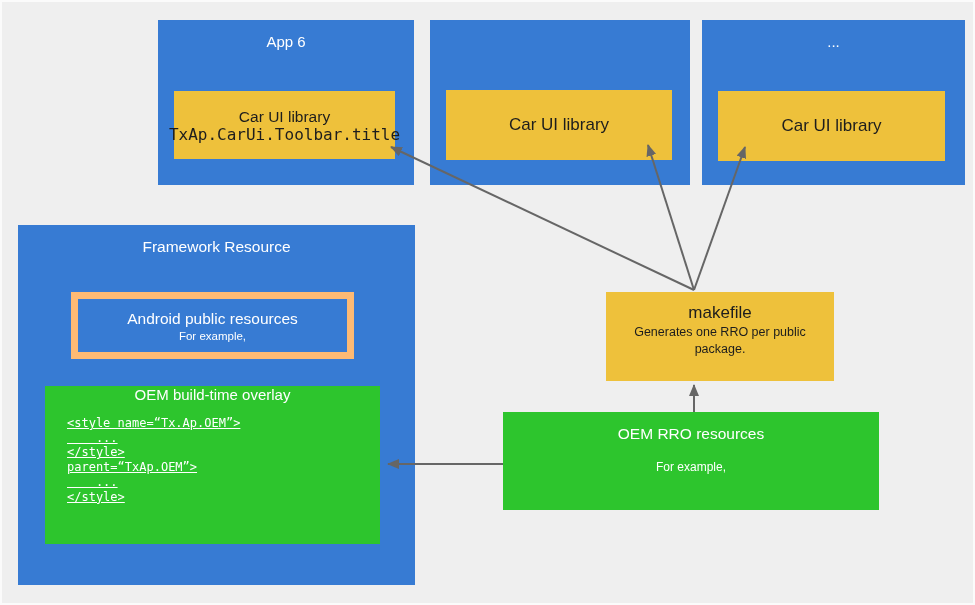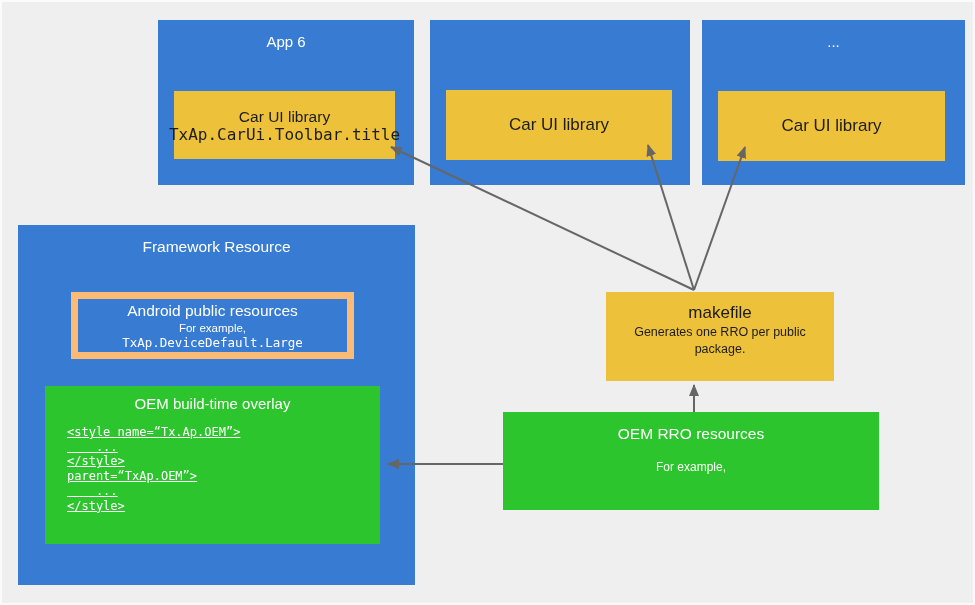--- a/index.html
+++ b/index.html
@@ -47,21 +47,21 @@
     left: 53px; top: 67px; width: 283px; height: 67px;
     border: 7px solid #fdba74;
     display: flex; flex-direction: column; align-items: center; justify-content: center;
     text-align: center;
   }
   #public-res .pr-title { font-size: 15.5px; line-height: 20px; }
   #public-res .pr-sub { font-size: 11.5px; line-height: 14px; }
   #public-res .pr-code { font-size: 12.5px; line-height: 16px; }
 
   #overlay { left: 27px; top: 161px; width: 335px; height: 158px; }
-  #overlay-title { text-align: center; padding-top: 9px; font-size: 15px; }
+  #overlay-title { text-align: center; font-size: 15px; }
   #overlay-code { margin: 13px 0 0 22px; text-decoration: underline; }
   .code-line { white-space: pre; font-size: 12px; line-height: 14.7px; }
 
   
   #makefile {
     left: 580px; top: 290px; width: 228px; height: 89px;
     display: flex; flex-direction: column; align-items: center;
     padding-top: 9px; text-align: center; margin-left: 24px;
   }
   #makefile .mk-title { font-size: 17px; line-height: 23px; }
@@ -106,21 +106,20 @@
       <div class="lib-title">Car UI library</div>
     </div>
   </div>
 
   <div id="framework" class="abs blue">
     <div id="framework-title">Framework Resource</div>
 
     <div id="public-res" class="abs blue">
       <div class="pr-title">Android public resources</div>
       <div class="pr-sub">For example,</div>
-      <div class="pr-code mono">TxAp.DeviceDefault.Large</div>
     </div>
 
     <div id="overlay" class="abs green">
       <div id="overlay-title">OEM build-time overlay</div>
       <div id="overlay-code" class="mono">
         <div class="code-line">&lt;style name=“Tx.Ap.OEM”&gt;</div>
         <div class="code-line">    ...</div>
         <div class="code-line">&lt;/style&gt;</div>
         <div class="code-line">parent=“TxAp.OEM”&gt;</div>
         <div class="code-line">    ...</div>

